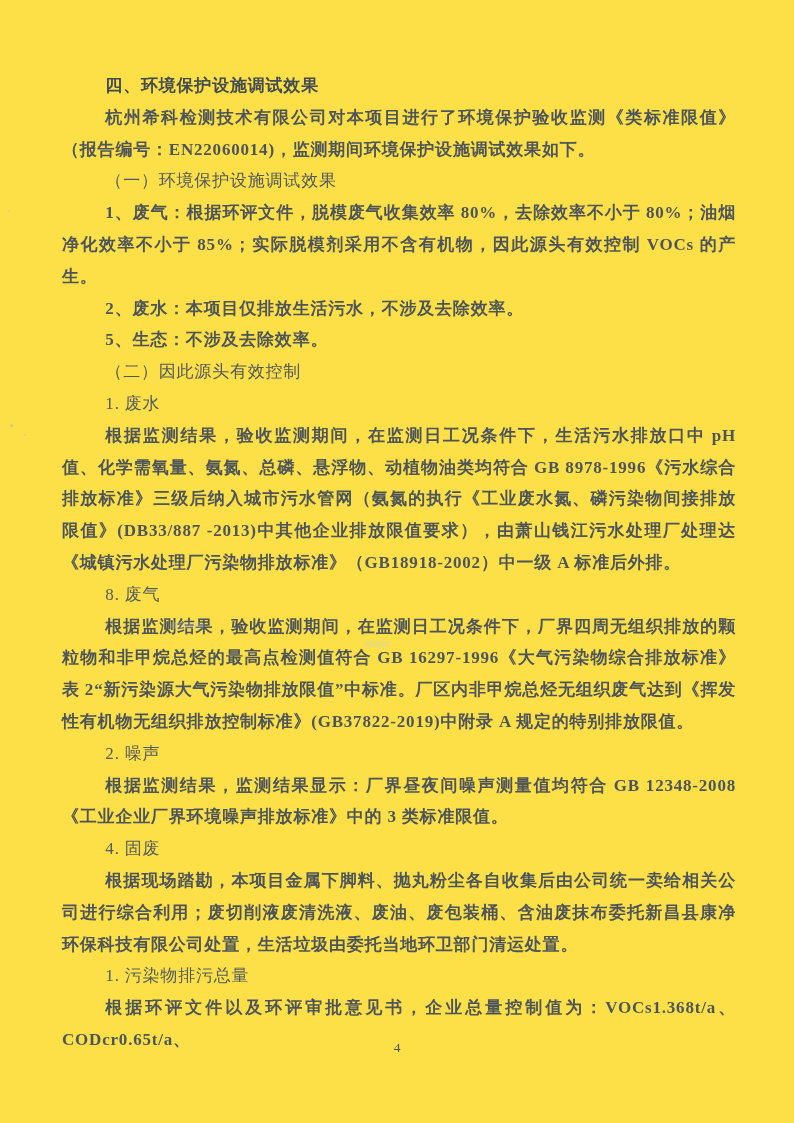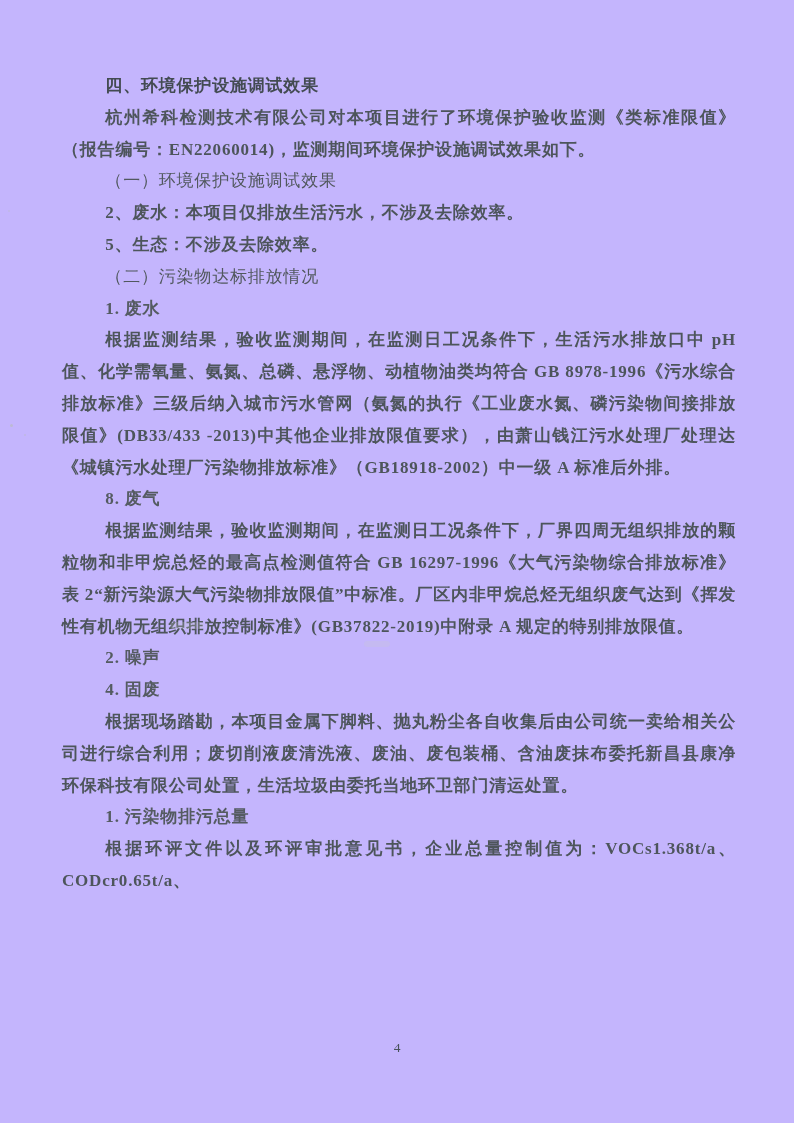--- a/index.html
+++ b/index.html
@@ -5,21 +5,21 @@
   html, body {
     margin: 0;
     padding: 0;
     background: #e8e8e8;
   }
   .page {
     position: relative;
     width: 794px;
     height: 1123px;
     margin: 0 auto;
-    background: #c4b5fd;
+    background: #fde047;
     overflow: hidden;
     font-family: "Liberation Serif", "DejaVu Serif", serif;
     color: #4d555b;
   }
   .content {
     position: absolute;
     top: 70px;
     left: 62px;
     width: 674px;
   }
@@ -38,21 +38,21 @@
   }
   .body-para {
     font-weight: bold;
     color: #4d555b;
   }
   .section-heading {
     font-weight: normal;
     color: #51585e;
   }
   .subsection-heading {
-    font-weight: bold;
+    font-weight: normal;
     color: #545b61;
   }
   .page-number {
     position: absolute;
     top: 1040px;
     left: 0;
     width: 100%;
     text-align: center;
     font-size: 13.5px;
     color: #49525a;
@@ -76,28 +76,30 @@
   .smudge.m2 { left: 364px; top: 641px; width: 26px; height: 6px; }
 </style>
 </head>
 <body>
 
 <div class="page">
   <div class="content">
     <p class="doc-title">四、环境保护设施调试效果</p>
     <p class="body-para">杭州希科检测技术有限公司对本项目进行了环境保护验收监测《类标准限值》（报告编号：EN22060014)，监测期间环境保护设施调试效果如下。</p>
     <p class="section-heading">（一）环境保护设施调试效果</p>
+    <p class="body-para">1、废气：根据环评文件，脱模废气收集效率 80%，去除效率不小于 80%；油烟净化效率不小于 85%；实际脱模剂采用不含有机物，因此源头有效控制 VOCs 的产生。</p>
     <p class="body-para">2、废水：本项目仅排放生活污水，不涉及去除效率。</p>
     <p class="body-para">5、生态：不涉及去除效率。</p>
-    <p class="section-heading">（二）污染物达标排放情况</p>
+    <p class="section-heading">（二）因此源头有效控制</p>
     <p class="subsection-heading">1. 废水</p>
-    <p class="body-para">根据监测结果，验收监测期间，在监测日工况条件下，生活污水排放口中 pH 值、化学需氧量、氨氮、总磷、悬浮物、动植物油类均符合 GB 8978-1996《污水综合排放标准》三级后纳入城市污水管网（氨氮的执行《工业废水氮、磷污染物间接排放限值》(DB33/433 -2013)中其他企业排放限值要求），由萧山钱江污水处理厂处理达《城镇污水处理厂污染物排放标准》（GB18918-2002）中一级 A 标准后外排。</p>
+    <p class="body-para">根据监测结果，验收监测期间，在监测日工况条件下，生活污水排放口中 pH 值、化学需氧量、氨氮、总磷、悬浮物、动植物油类均符合 GB 8978-1996《污水综合排放标准》三级后纳入城市污水管网（氨氮的执行《工业废水氮、磷污染物间接排放限值》(DB33/887 -2013)中其他企业排放限值要求），由萧山钱江污水处理厂处理达《城镇污水处理厂污染物排放标准》（GB18918-2002）中一级 A 标准后外排。</p>
     <p class="subsection-heading">8. 废气</p>
     <p class="body-para">根据监测结果，验收监测期间，在监测日工况条件下，厂界四周无组织排放的颗粒物和非甲烷总烃的最高点检测值符合 GB 16297-1996《大气污染物综合排放标准》表 2“新污染源大气污染物排放限值”中标准。厂区内非甲烷总烃无组织废气达到《挥发性有机物无组织排放控制标准》(GB37822-2019)中附录 A 规定的特别排放限值。</p>
     <p class="subsection-heading">2. 噪声</p>
+    <p class="body-para">根据监测结果，监测结果显示：厂界昼夜间噪声测量值均符合 GB 12348-2008《工业企业厂界环境噪声排放标准》中的 3 类标准限值。</p>
     <p class="subsection-heading">4. 固废</p>
     <p class="body-para">根据现场踏勘，本项目金属下脚料、抛丸粉尘各自收集后由公司统一卖给相关公司进行综合利用；废切削液废清洗液、废油、废包装桶、含油废抹布委托新昌县康净环保科技有限公司处置，生活垃圾由委托当地环卫部门清运处置。</p>
     <p class="subsection-heading">1. 污染物排污总量</p>
     <p class="body-para">根据环评文件以及环评审批意见书，企业总量控制值为：VOCs1.368t/a、CODcr0.65t/a、</p>
   </div>
 
   <div class="page-number">4</div>
 
   <div class="speck s1"></div>
   <div class="speck s2"></div>

